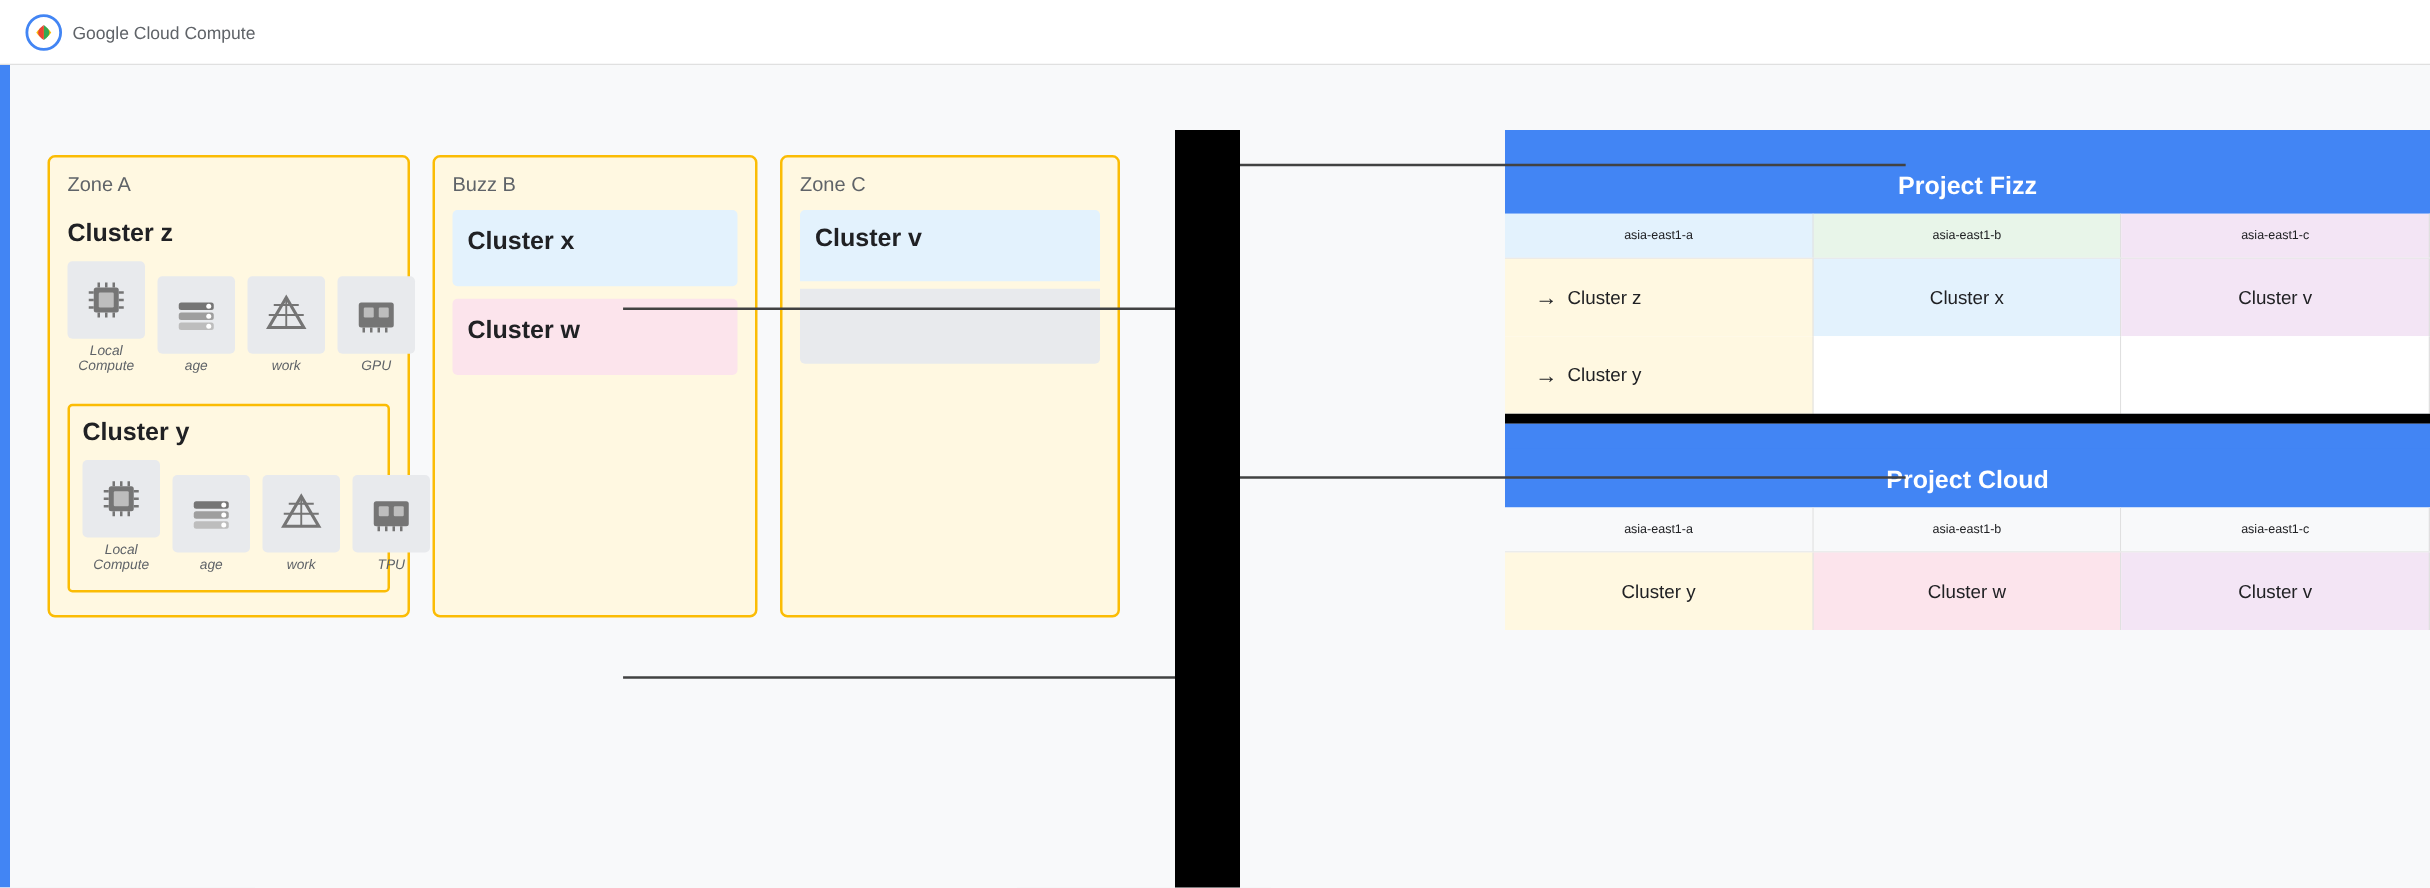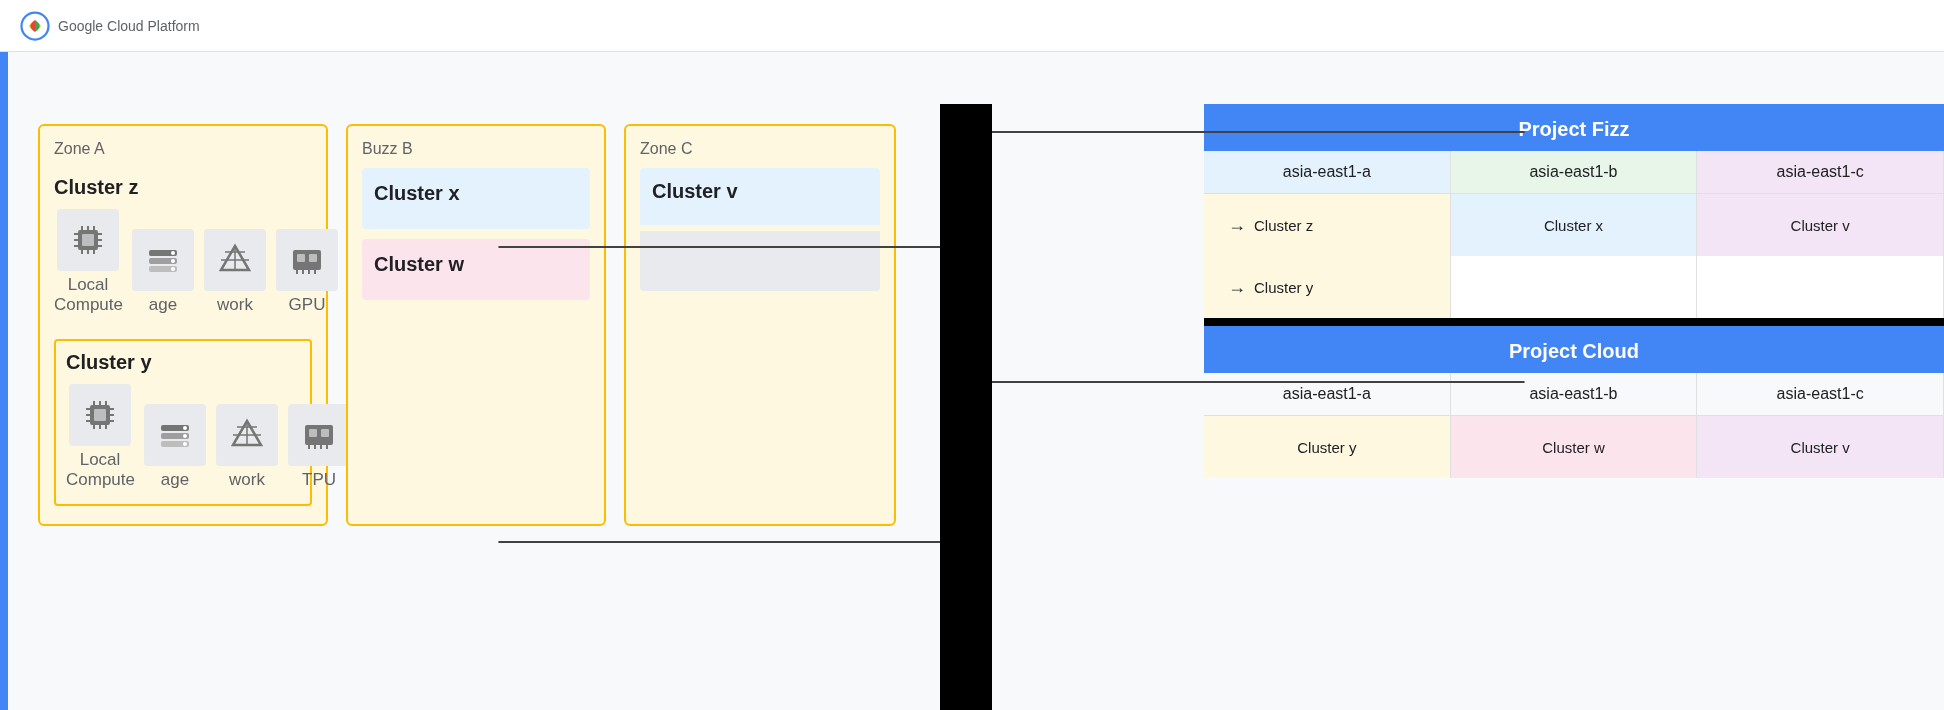--- a/index.html
+++ b/index.html
@@ -143,24 +143,25 @@
       height: 62px;
       background: #e8eaed;
       border-radius: 4px;
       display: flex;
       align-items: center;
       justify-content: center;
       font-size: 28px;
     }
 
     .icon-label {
-      font-size: 17px;
+      font-size: 11px;
       color: #5f6368;
       text-align: center;
       max-width: 68px;
+      font-style: italic;
     }
 
     
     .cluster-y-subbox {
       margin-top: 16px;
       border: 2px solid #fbbc04;
       background: #fff8e1;
       border-radius: 4px;
       padding: 10px 10px 14px;
     }
@@ -188,20 +189,21 @@
       flex-direction: column;
     }
 
     .project-header {
       background: #4285f4;
       color: #fff;
       font-size: 20px;
       font-weight: 700;
       text-align: center;
       padding: 14px 0 10px;
+      margin-top: 20px;
     }
 
     
     .connection-svg {
       position: absolute;
       top: 0;
       left: 0;
       width: 100%;
       height: 100%;
       pointer-events: none;
@@ -233,21 +235,21 @@
     }
 
     .region-row {
       display: grid;
       grid-template-columns: 1fr 1fr 1fr;
       border-bottom: 1px solid #e0e0e0;
     }
 
     .region-cell {
       padding: 12px 10px;
-      font-size: 16px;
+      font-size: 10px;
       color: #202124;
       text-align: center;
       border-right: 1px solid #e0e0e0;
       background: #f8f9fa;
     }
 
     .cluster-row {
       display: grid;
       grid-template-columns: 1fr 1fr 1fr;
     }
@@ -268,21 +270,21 @@
 <body>
 
 <div class="top-bar">
   <div class="gcp-logo">
     <svg class="gcp-logo-icon" viewBox="0 0 40 40">
       <circle cx="20" cy="20" r="18" fill="none" stroke="#4285f4" stroke-width="3"></circle>
       <path d="M12 20 Q20 8 28 20 Q20 32 12 20Z" fill="#fbbc04"></path>
       <path d="M20 12 Q32 20 20 28" fill="#34a853"></path>
       <path d="M20 12 Q8 20 20 28" fill="#ea4335"></path>
     </svg>
-    <span class="gcp-logo-text">Google Cloud Platform</span>
+    <span class="gcp-logo-text">Google Cloud Compute</span>
   </div>
 </div>
 
 <div class="main-content">
 
   <div class="left-accent"></div>
 
   <div class="diagram-area">
 
 

